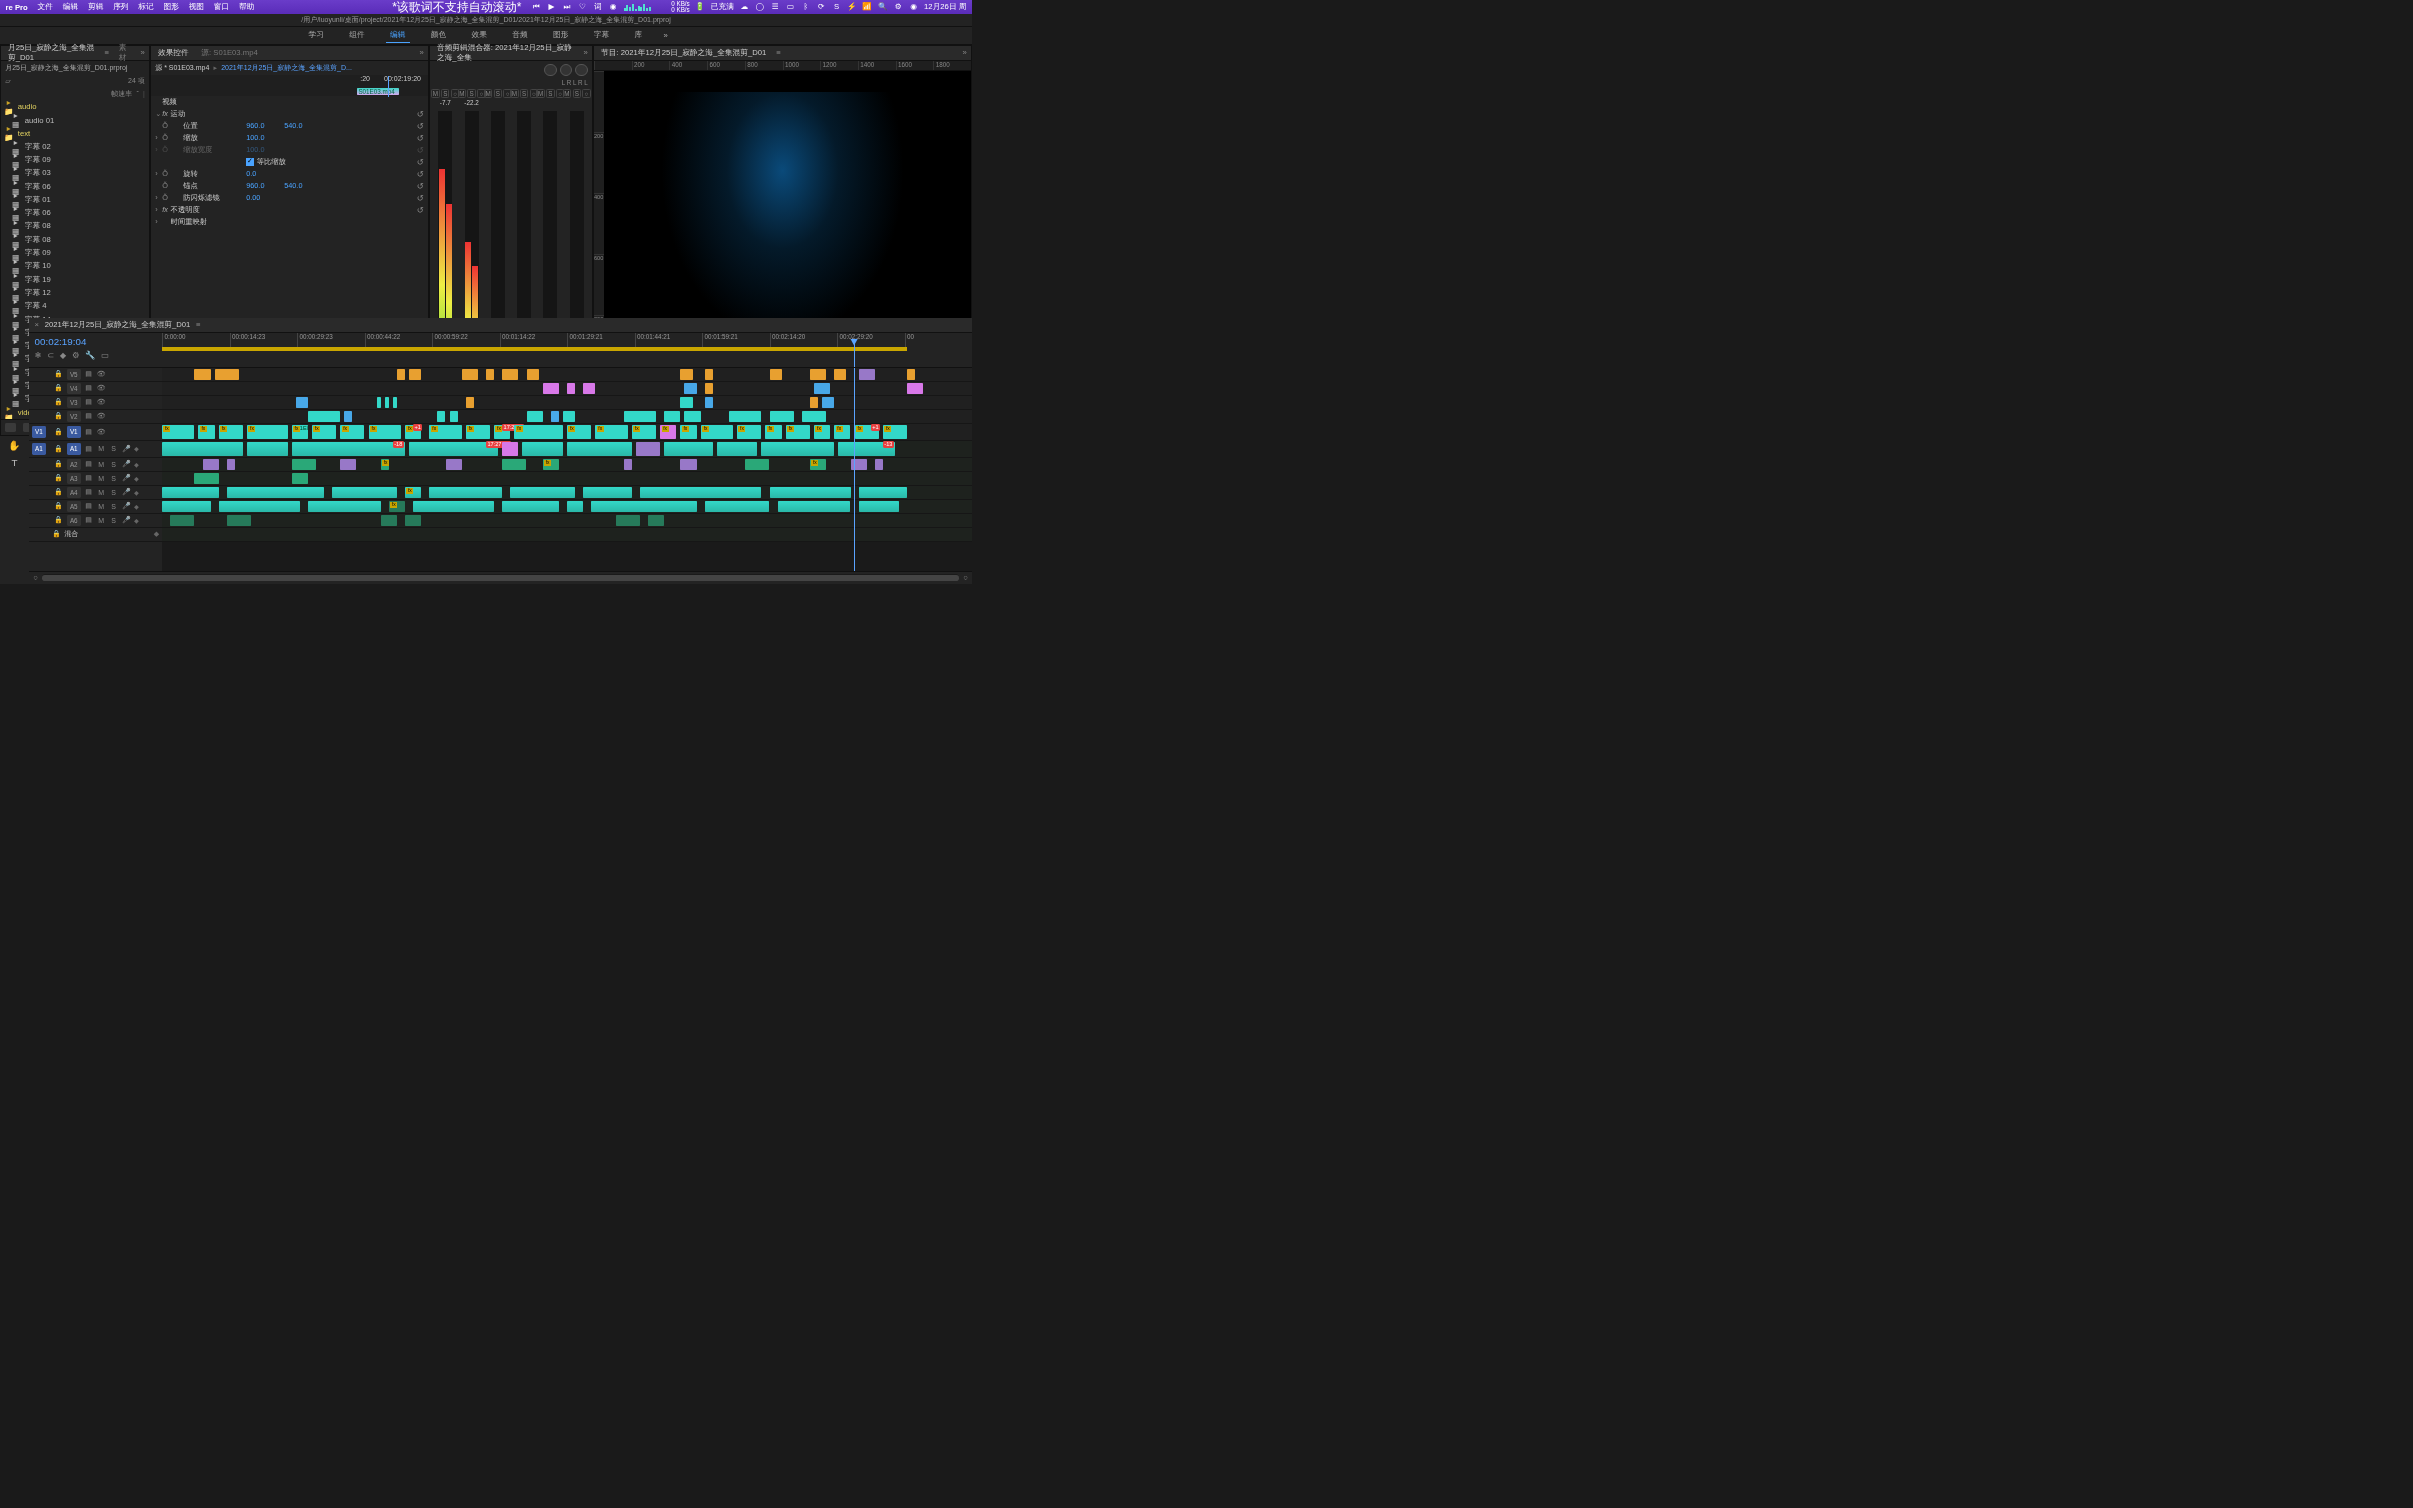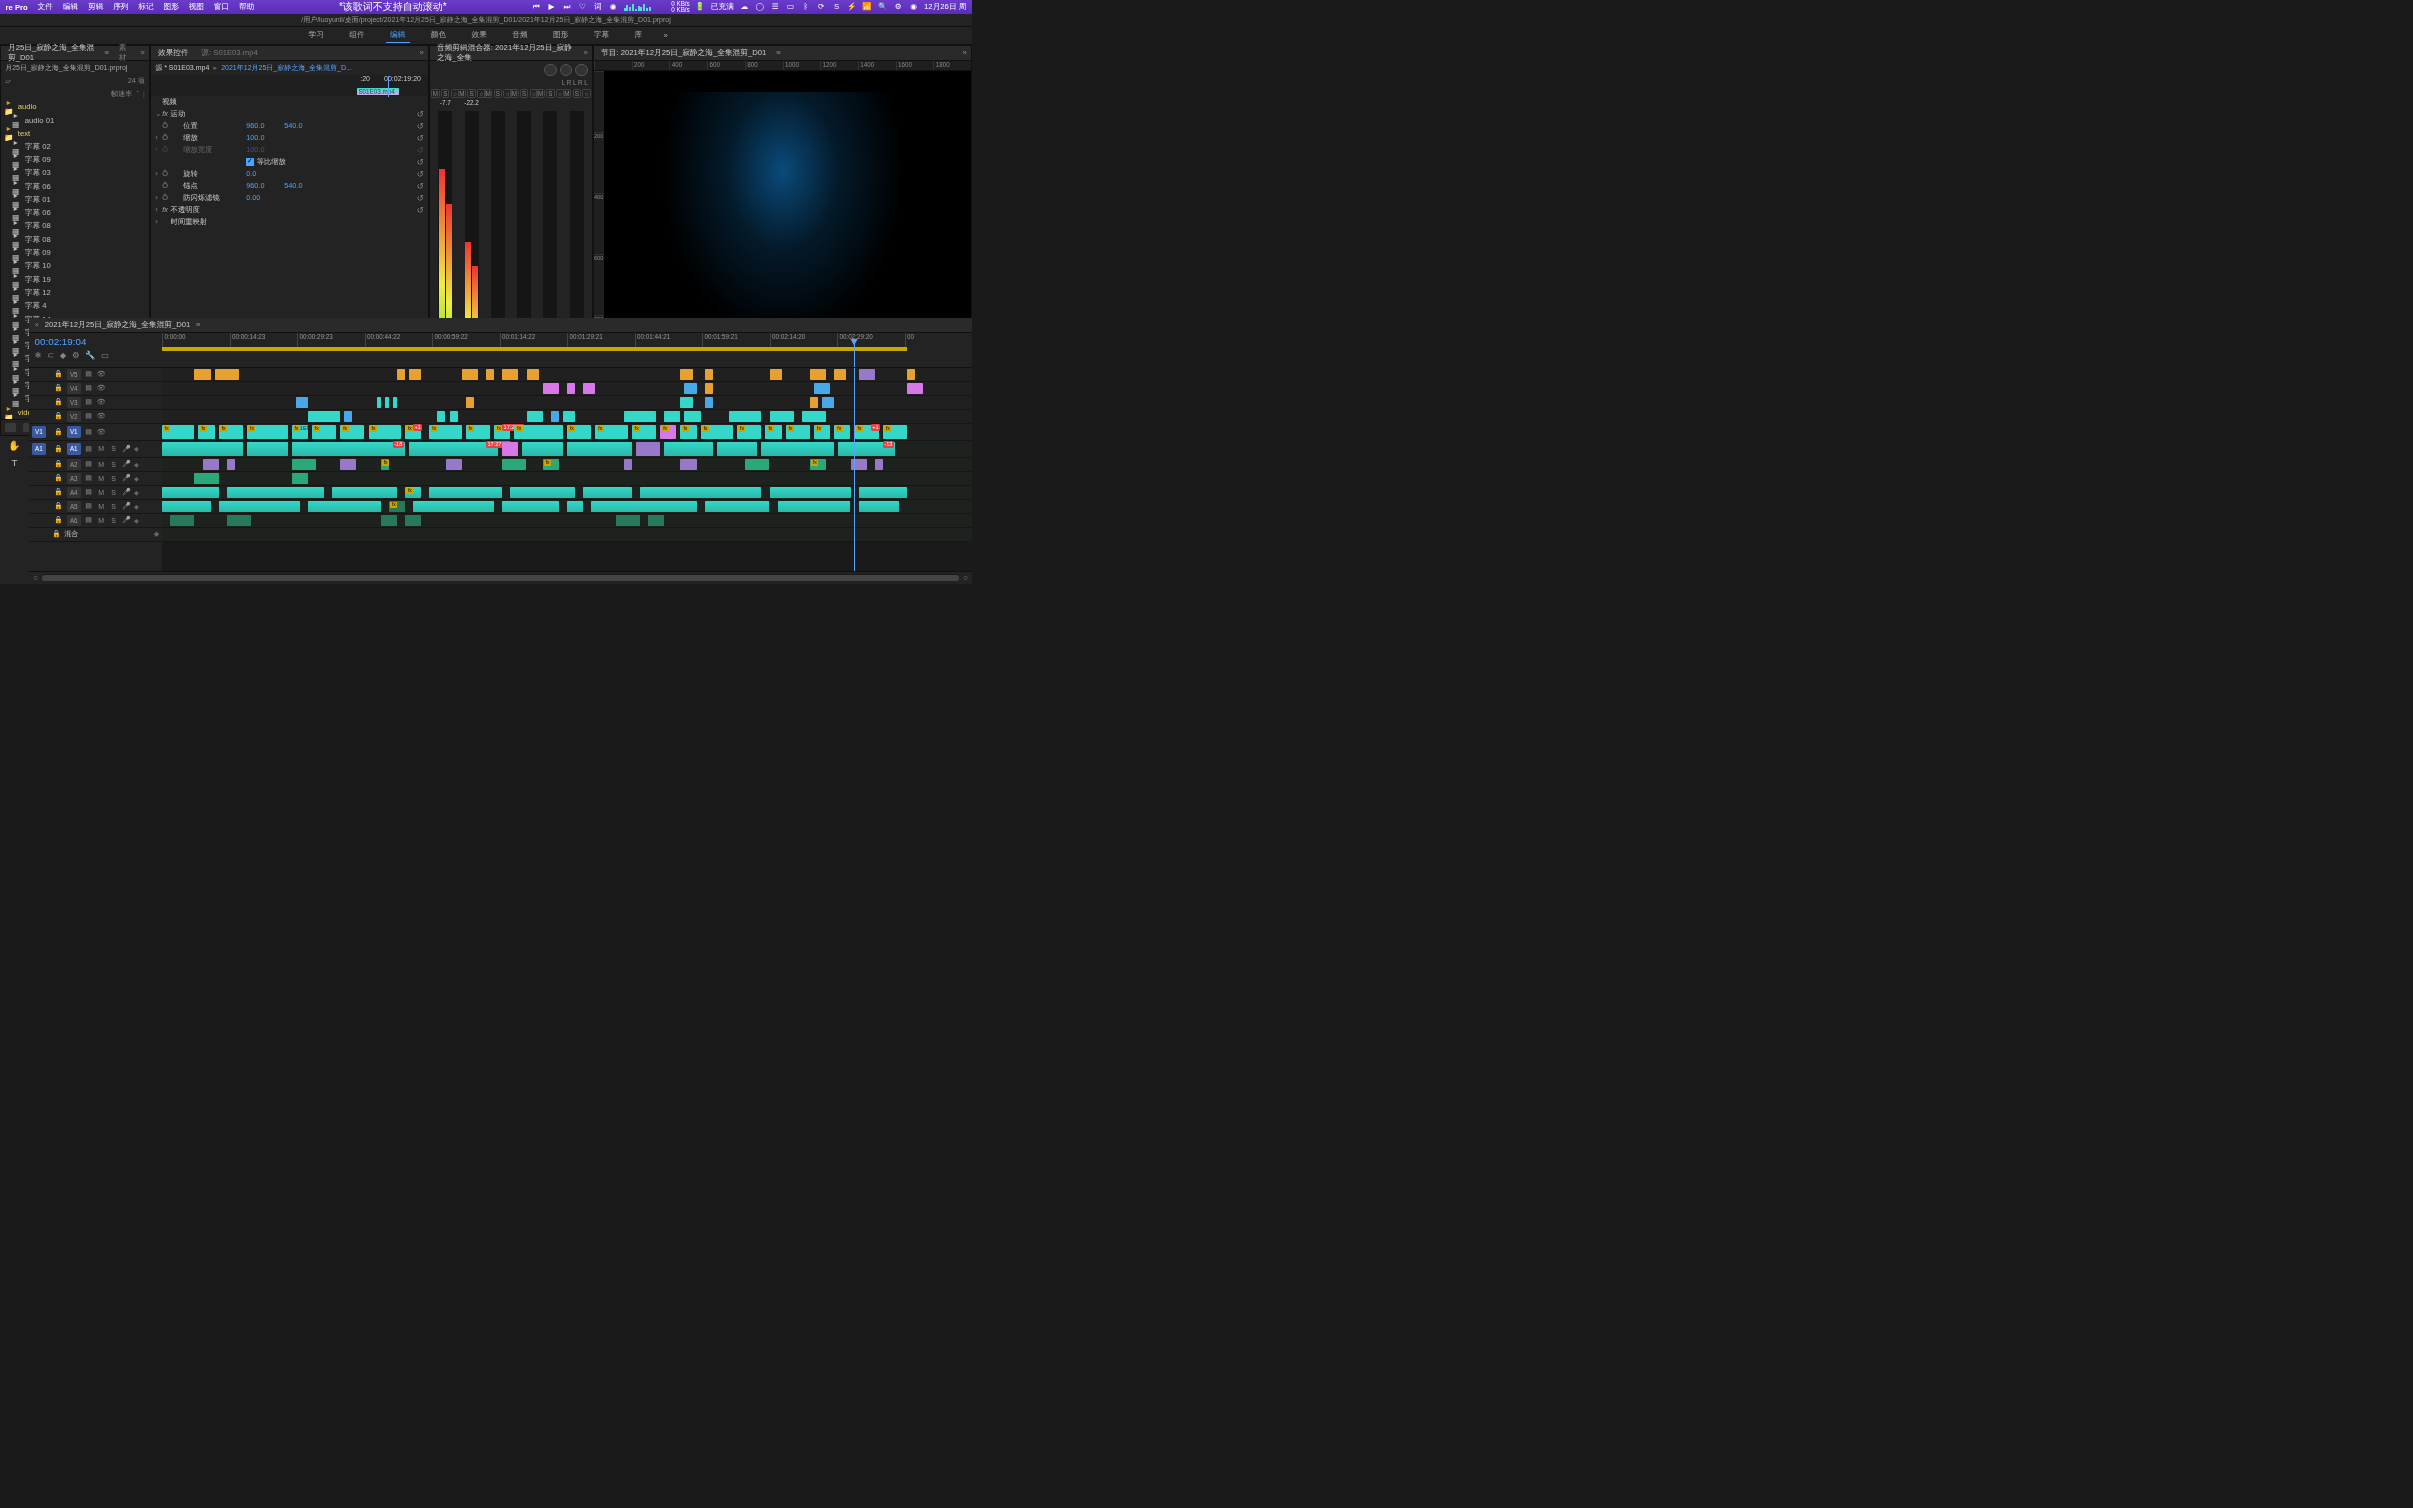--- a/index.html
+++ b/index.html
@@ -2,21 +2,21 @@
 <html style="font-size:11.2px"><head>
 <meta charset="utf-8">
 <style>
 * { margin: 0; padding: 0; box-sizing: border-box; font-family: -apple-system, "Segoe UI", Arial, sans-serif; }
 body { background: #1a1a1a; color: #ccc; font-size: 7.7px; overflow: hidden; width: 972px; height: 608px; }
 
 
 .menubar { background: linear-gradient(#6a3cc9,#5a2cb9); height: 14px; display: flex; align-items: center; padding: 0 5.6px; gap: 9.8px; color: #fff; font-size: 7.7px; }
 .menubar .app { font-weight: 600; }
 .menubar .menus { display: flex; gap: 9.8px; }
-.menubar .title { flex: 1; text-align: center; font-size: 10px; color: #fff; }
+.menubar .title { flex: 1; text-align: right; font-size: 12px; color: #fff; }
 .menubar .right { display: flex; align-items: center; gap: 5.6px; }
 .sysicon { width: 9.8px; height: 9.8px; display: inline-flex; align-items: center; justify-content: center; font-size: 7.7px; }
 .vu { width: 42px; height: 8.4px; display: flex; align-items: flex-end; gap: 0.7px; }
 .vu i { width: 2.1px; background: linear-gradient(#4fe0d0,#4fe0d0); }
 .rate { font-size: 6.3px; line-height: 6.3px; }
 
 
 .pathbar { background: #232323; height: 12.6px; color: #999; font-size: 7px; text-align: center; line-height: 12.6px; border-bottom: 0.7px solid #111; }
 
 

